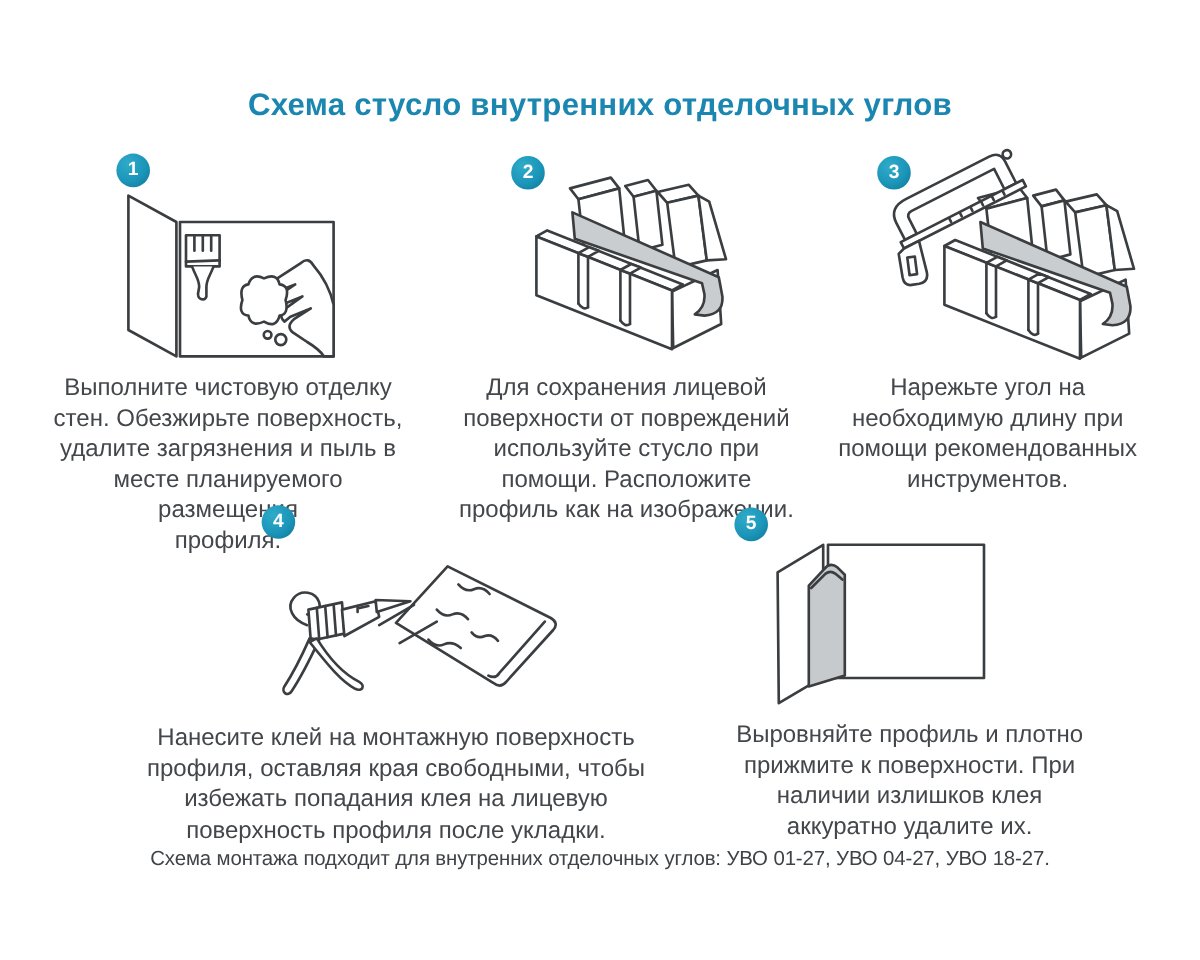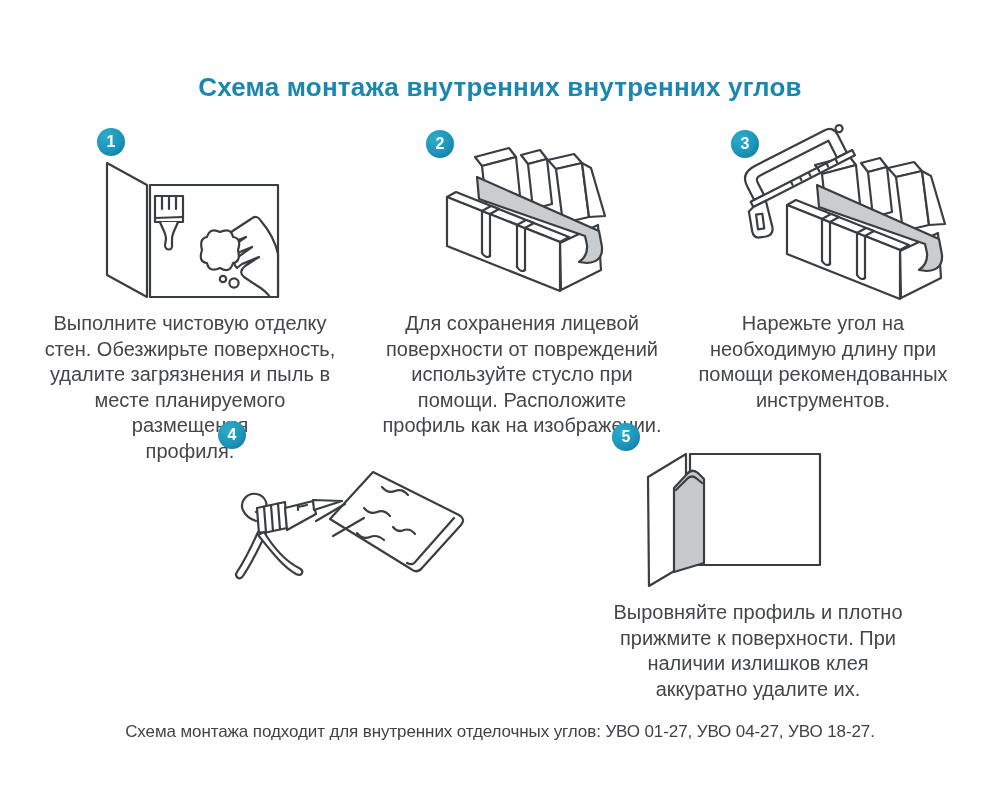--- a/index.html
+++ b/index.html
@@ -6,30 +6,30 @@
   .page{position:relative;width:1000px;height:800px;background:#fff;overflow:hidden;
         font-family:"Liberation Sans",sans-serif;}
   .title{position:absolute;left:0;right:0;top:72px;margin:0;text-align:center;
          font-size:26px;font-weight:bold;color:#1b87b0;letter-spacing:0.2px;}
   .badge{position:absolute;width:28px;height:28px;border-radius:50%;
          background:radial-gradient(circle at 35% 30%, #2fabc9, #1b95b9 55%, #0e7494 100%);
          color:#fff;font-weight:bold;font-size:16px;display:flex;align-items:center;justify-content:center;}
   .illus{position:absolute;}
   .desc{position:absolute;margin:0;text-align:center;white-space:pre-line;
         font-size:20px;line-height:1.28;color:#43474b;}
-  .footer{position:absolute;left:0;right:0;top:706px;margin:16px;text-align:center;
+  .footer{position:absolute;left:0;right:0;top:706px;margin:0;text-align:center;
           font-size:17px;color:#3f4347;letter-spacing:-0.1px;}
   svg *{vector-effect:non-scaling-stroke;}
 </style>
 </head>
 <body>
 
 <div class="page">
 
-  <h1 class="title">Схема монтажа внутренних внутренних углов</h1>
+  <h1 class="title">Схема стусло внутренних отделочных углов</h1>
 
   <div class="badge" style="left:97px;top:128px">1</div>
   <svg class="illus" style="left:60px;top:150px" width="240" height="170" viewBox="0 0 240 170">
     <g fill="#fff" stroke="#3a3e41" stroke-width="2.2" stroke-linejoin="round" stroke-linecap="round">
       <polygon points="90,35 218,35 218,147 90,147"></polygon>
       <polygon points="47,13 87,35 87,147 47,125"></polygon>
       <rect x="95" y="46" width="28" height="26"></rect>
       <line x1="102" y1="46" x2="102" y2="59"></line>
       <line x1="109" y1="46" x2="109" y2="59"></line>
       <line x1="116" y1="46" x2="116" y2="59"></line>
@@ -137,20 +137,24 @@
       <path d="M243,52 L329,95 Q336,99 331,105 L292,148 Q287,154 281,149 L200,99 Z"></path>
       <path d="M324,98 L286,141 Q283,146 277,143" fill="none"></path>
       <line x1="186" y1="101" x2="215" y2="84"></line>
       <line x1="203" y1="116" x2="234" y2="98"></line>
       <path d="M252,67 q6,7 13,4 q7,-3 13,4" fill="none"></path>
       <path d="M234,88 q6,7 13,4 q7,-3 13,4" fill="none"></path>
       <path d="M263,107 q5,6 11,3 q6,-2 11,4" fill="none"></path>
       <path d="M227,113 q6,7 13,4 q7,-3 14,3" fill="none"></path>
     </g>
   </svg>
+  <p class="desc" style="left:105px;top:603px;width:450px">Нанесите клей на монтажную поверхность
+профиля, оставляя края свободными, чтобы
+избежать попадания клея на лицевую
+поверхность профиля после укладки.</p>
 
   <div class="badge" style="left:612px;top:423px">5</div>
   <svg class="illus" style="left:570px;top:420px" width="320" height="190" viewBox="0 0 320 190">
     <g fill="#fff" stroke="#3a3e41" stroke-width="2.2" stroke-linejoin="round" stroke-linecap="round">
       <polygon points="116,34 78,57 79,166 116,144"></polygon>
       <polygon points="120,34 250,34 250,145 120,145"></polygon>
       <path d="M104,68 L117,54 Q122,48 128,53 L134,59 L134,143 L104,152 Z" fill="#c6cacd"></path>
       <path d="M106,70 L118,58 Q122,55 126,58 L132,63" fill="none"></path>
     </g>
   </svg>

